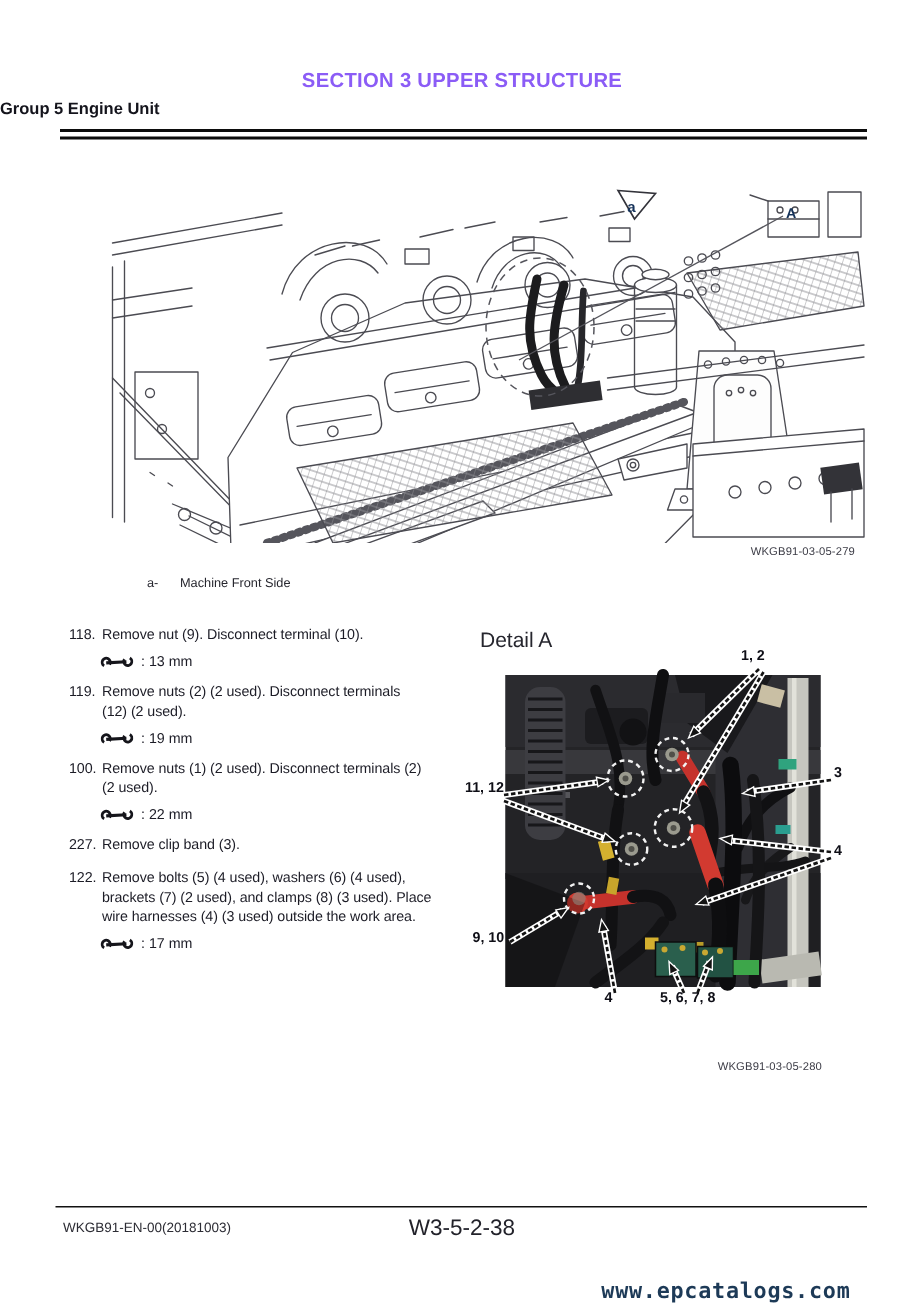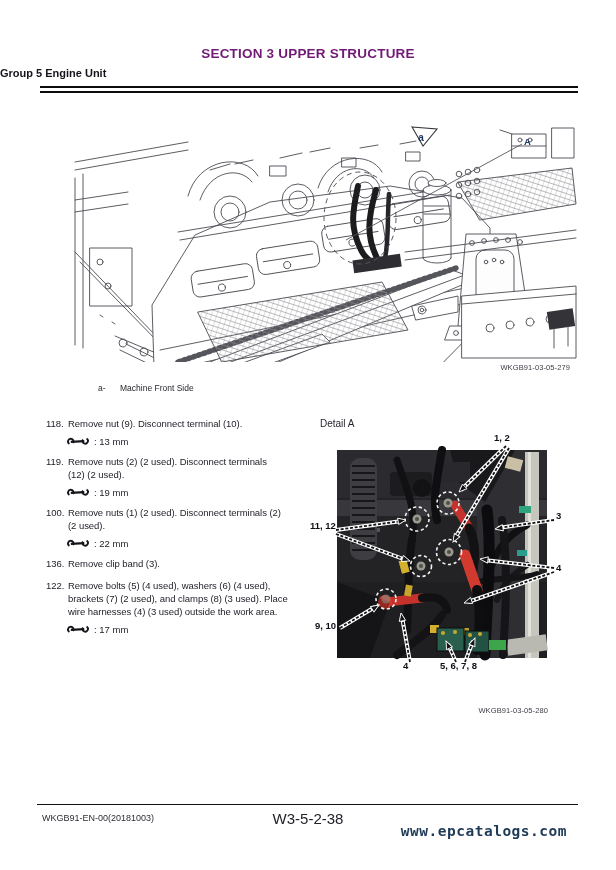--- a/index.html
+++ b/index.html
@@ -1,50 +1,50 @@
 <!DOCTYPE html>
 <html><head>
 <meta charset="utf-8">
 <style>
   html,body{margin:0;padding:0;background:#e8e8e8;}
   .page{position:relative;width:616px;height:870px;background:#ffffff;margin:0 auto;
         font-family:"Liberation Sans",sans-serif;color:#1c1c26;overflow:hidden;}
   .abs{position:absolute;}
 
   
-  .hdr-title{top:46px;left:0;width:100%;text-align:center;font-size:13.5px;font-weight:700;color:#701a75;letter-spacing:.2px;}
+  .hdr-title{top:46px;left:0;width:100%;text-align:center;font-size:13.5px;font-weight:700;color:#8b5cf6;letter-spacing:.2px;}
   .hdr-sub{top:67px;left:0;width:100%;font-size:11px;font-weight:700;color:#14141c;}
   .rule-double{top:86px;left:40px;width:538px;height:3px;border-top:2px solid #0c0c0c;border-bottom:2px solid #0c0c0c;}
 
   
   #engine-svg{top:100px;left:60px;}
   .fig-cap{font-size:7.5px;color:#3c3c46;letter-spacing:.1px;}
   .cap279{top:363px;right:46px;}
   .legend{top:383px;left:98px;font-size:8.5px;color:#26262e;}
   .legend .k{display:inline-block;width:22px;}
 
   
   .steps{top:417px;left:46px;width:266px;}
   .step{display:grid;grid-template-columns:22px 1fr;font-size:9.5px;line-height:13px;letter-spacing:-.05px;}
   .step .ln{display:block;}
   .wrench-row{display:flex;align-items:center;gap:5px;margin:6px 0 8px 21px;font-size:9.5px;}
   .wrench-row svg{flex:0 0 auto;}
   .mb{margin-bottom:5px;}
 
   
-  .detail-title{top:418px;left:320px;font-size:10px;color:#26262e;}
+  .detail-title{top:418px;left:320px;font-size:14px;color:#26262e;}
   #fig2-svg{top:432px;left:310px;}
   .callout{font-size:9.5px;font-weight:700;color:#0e0e16;white-space:nowrap;}
   .cap280{top:662px;right:68px;margin-top:44px;}
 
   
   .rule-footer{top:804px;left:37px;width:541px;border-top:1.5px solid #111;}
   .ft-left{top:813px;left:42px;font-size:9px;color:#2c2c34;}
   .ft-center{top:810px;left:0;width:100%;text-align:center;font-size:15px;color:#22222a;}
-  .watermark{top:823px;right:49px;font-family:"DejaVu Sans Mono",monospace;font-weight:700;
+  .watermark{top:853px;right:49px;font-family:"DejaVu Sans Mono",monospace;font-weight:700;
              font-size:14.5px;color:#1d3a57;letter-spacing:.5px;}
 
   
   .lineart{stroke:#4b4b52;fill:none;stroke-width:.9;stroke-linecap:round;stroke-linejoin:round;}
   .au{stroke:#ffffff;stroke-width:4;fill:none;}
   .ab{stroke:#141414;stroke-width:1.8;stroke-dasharray:3 1.7;fill:none;}
   .ah{fill:#141414;stroke:#ffffff;stroke-width:.9;}
   .dashc{fill:none;stroke:#f2f2f2;stroke-width:1.6;stroke-dasharray:3.2 2.6;}
   text{font-family:"Liberation Sans",sans-serif;}
 </style>
@@ -244,21 +244,21 @@
     <div class="wrench-row">
       <svg width="22" height="9" viewBox="0 0 24 10">
         <rect x="4" y="3.8" width="15" height="2.4" fill="#15151b" transform="rotate(-3 12 5)"></rect>
         <circle cx="4" cy="5" r="3" fill="none" stroke="#15151b" stroke-width="2.1" stroke-dasharray="14 5" transform="rotate(120 4 5)"></circle>
         <circle cx="20" cy="4.4" r="3" fill="none" stroke="#15151b" stroke-width="2.1" stroke-dasharray="14 5" transform="rotate(-60 20 4.4)"></circle>
       </svg>
       <span>: 22 mm</span>
     </div>
 
     <div class="step" style="margin-bottom:9px;">
-      <span>136.</span>
+      <span>227.</span>
       <span>
           <span class="ln">Remove clip band (3).</span>
         </span>
     </div>
 
     <div class="step mb">
       <span>122.</span>
       <span>
         <span class="ln">Remove bolts (5) (4 used), washers (6) (4 used),</span>
         <span class="ln">brackets (7) (2 used), and clamps (8) (3 used). Place</span>

